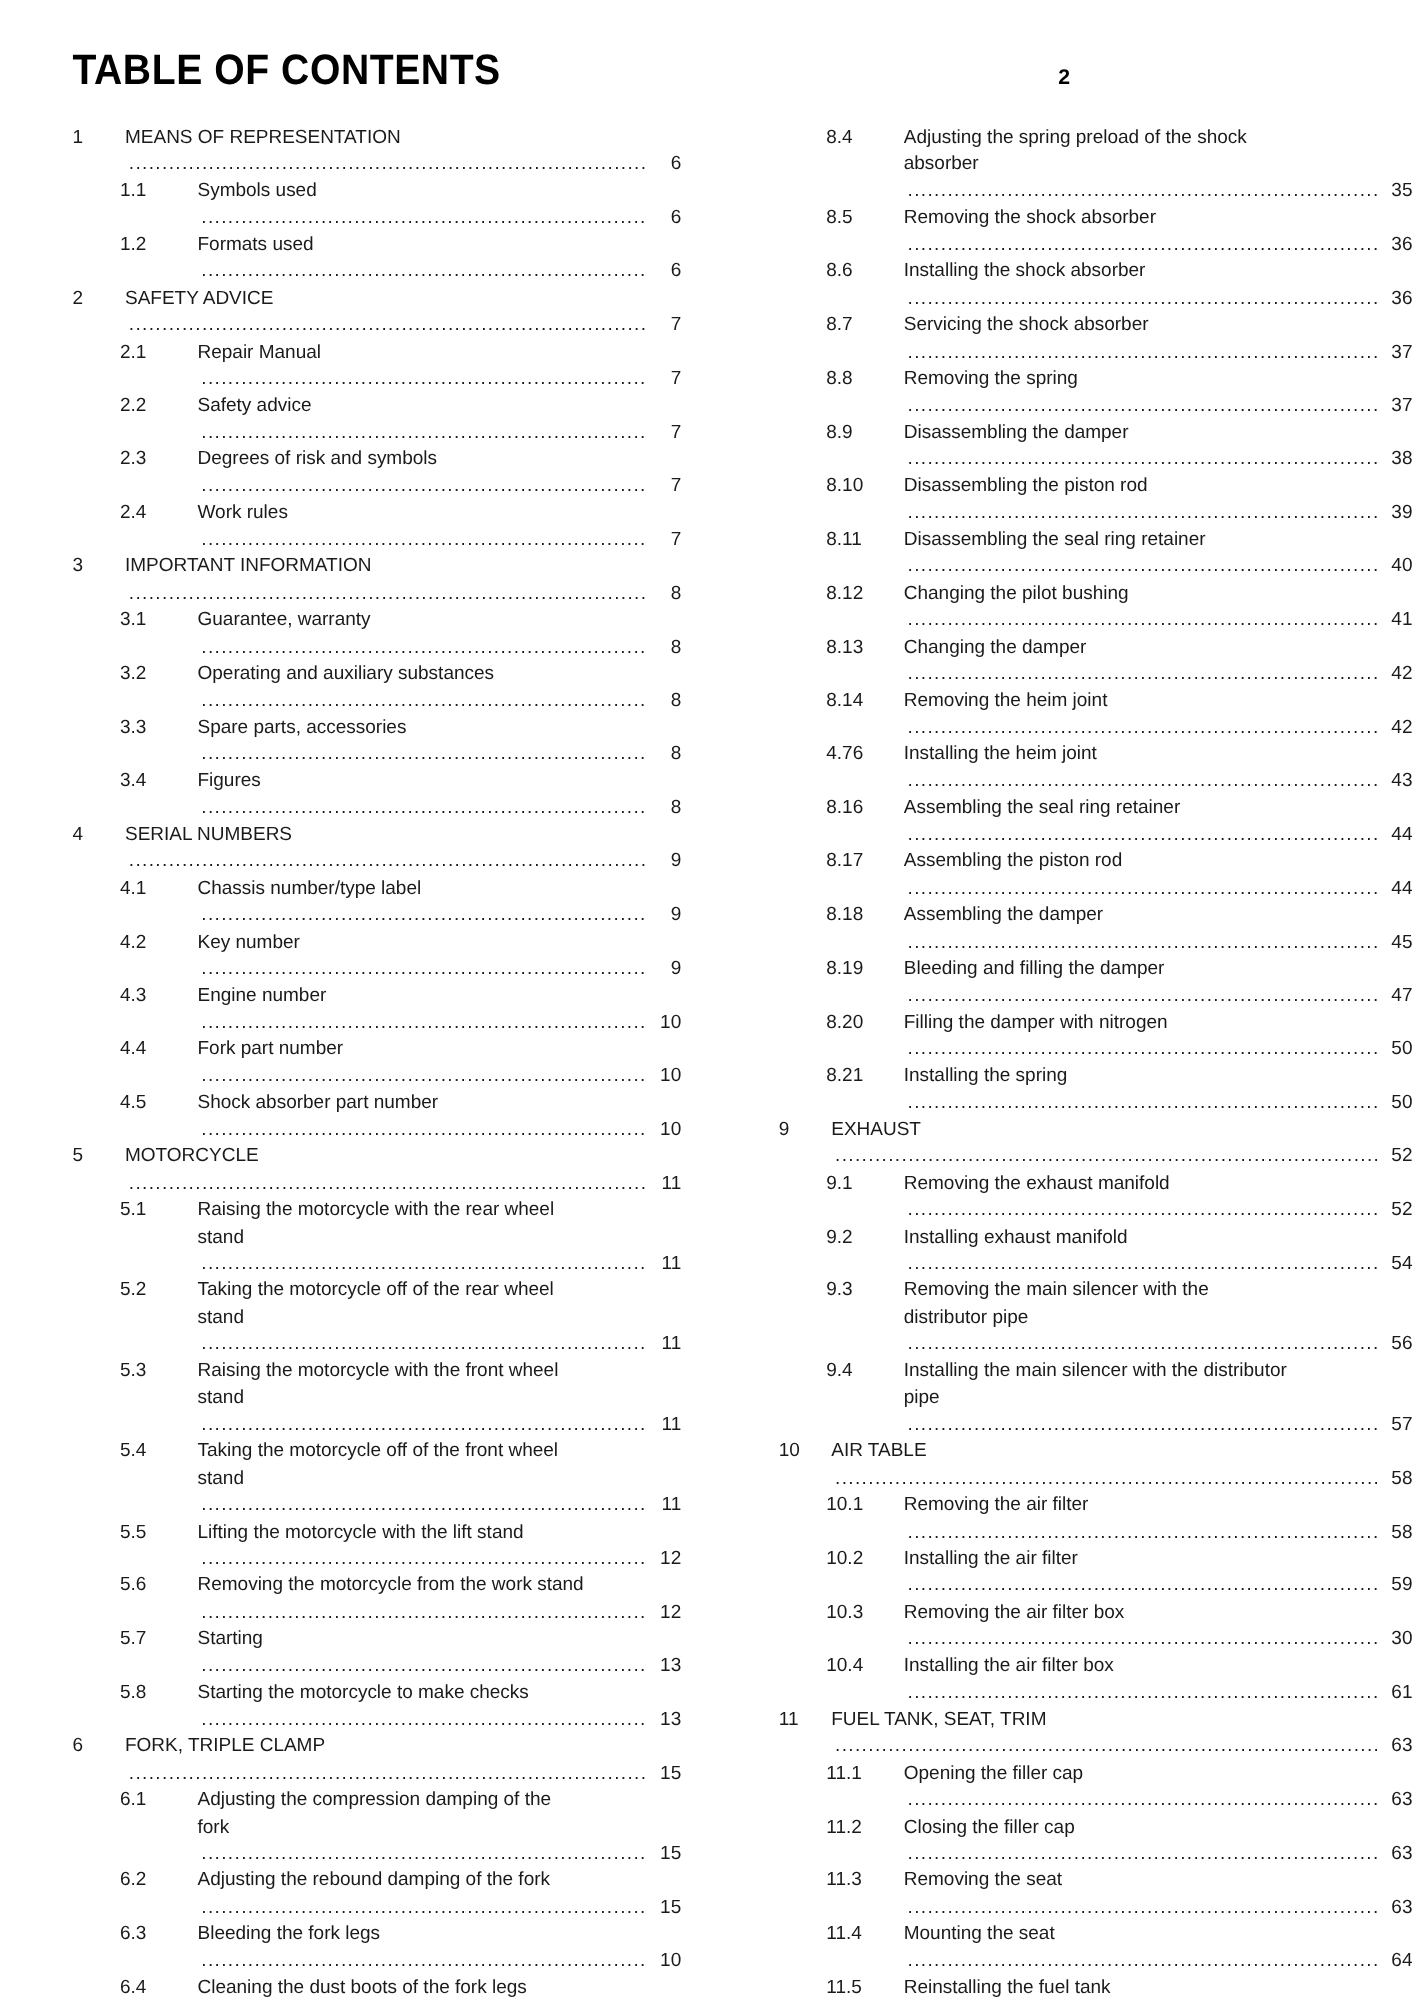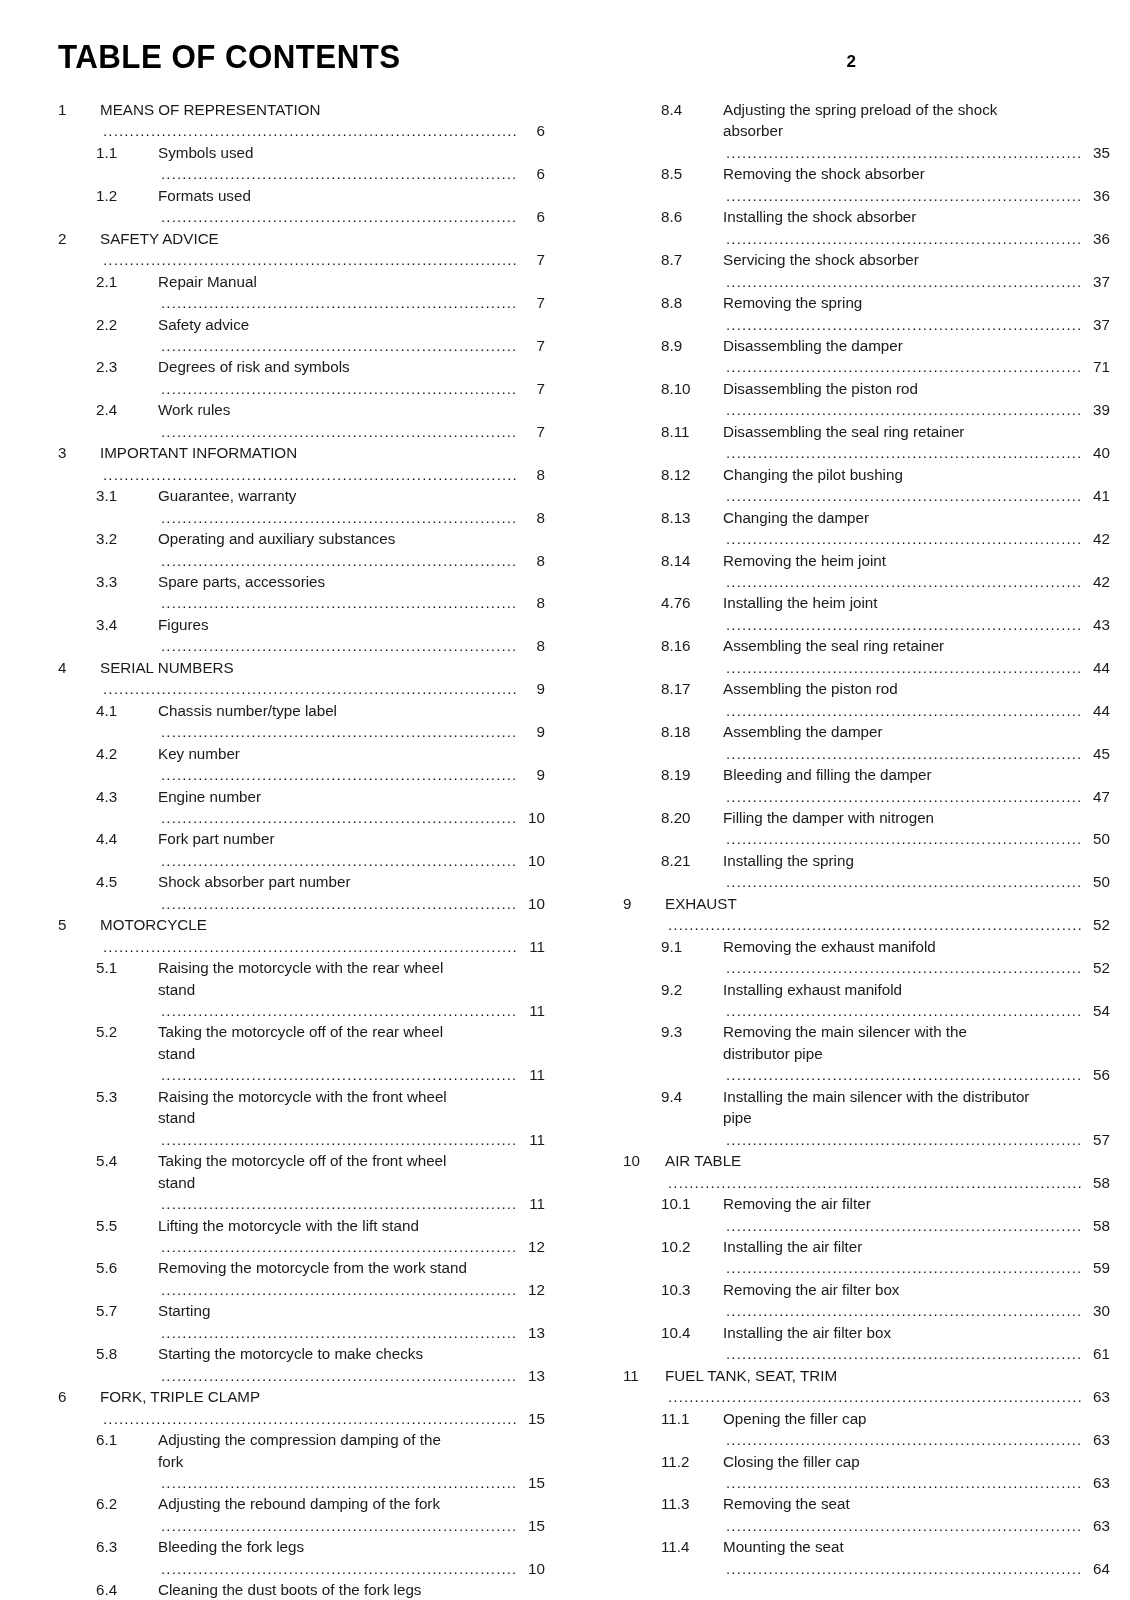--- a/index.html
+++ b/index.html
@@ -55,21 +55,21 @@
     top: 99px;
     width: 1130px;
     display: flex;
     gap: 0px;
   }
   .toc-column {
     width: 565px;
     box-sizing: border-box;
   }
   #toc-column-left  { padding-left: 58px;  padding-right: 20px; }
-  #toc-column-right { padding-left: 58px;  padding-right: 20px; }
+  #toc-column-right { padding-left: 58px;  }
 
   
   .toc-entry {
     display: flex;
     align-items: flex-start;
     font-size: 15.2px;
     line-height: 21.45px;
     color: #1a1a1a;
   }
   .entry-number {
@@ -515,21 +515,21 @@
             <span class="entry-page">37</span>
           </span>
         </span>
       </div>
       <div class="toc-entry lvl2">
         <span class="entry-number">8.9</span>
         <span class="entry-body">
           <span class="entry-title">Disassembling the damper</span>
           <span class="entry-tail">
             <span class="leader">........................................................................................................................................................................................................</span>
-            <span class="entry-page">71</span>
+            <span class="entry-page">38</span>
           </span>
         </span>
       </div>
       <div class="toc-entry lvl2">
         <span class="entry-number">8.10</span>
         <span class="entry-body">
           <span class="entry-title">Disassembling the piston rod</span>
           <span class="entry-tail">
             <span class="leader">........................................................................................................................................................................................................</span>
             <span class="entry-page">39</span>
@@ -791,16 +791,22 @@
         </span>
       </div>
       <div class="toc-entry lvl2">
         <span class="entry-number">11.4</span>
         <span class="entry-body">
           <span class="entry-title">Mounting the seat</span>
           <span class="entry-tail">
             <span class="leader">........................................................................................................................................................................................................</span>
             <span class="entry-page">64</span>
           </span>
+        </span>
+      </div>
+      <div class="toc-entry lvl2">
+        <span class="entry-number">11.5</span>
+        <span class="entry-body">
+          <span class="entry-title">Reinstalling the fuel tank</span>
         </span>
       </div>
     </div>
 </div>
 
 </body></html>

